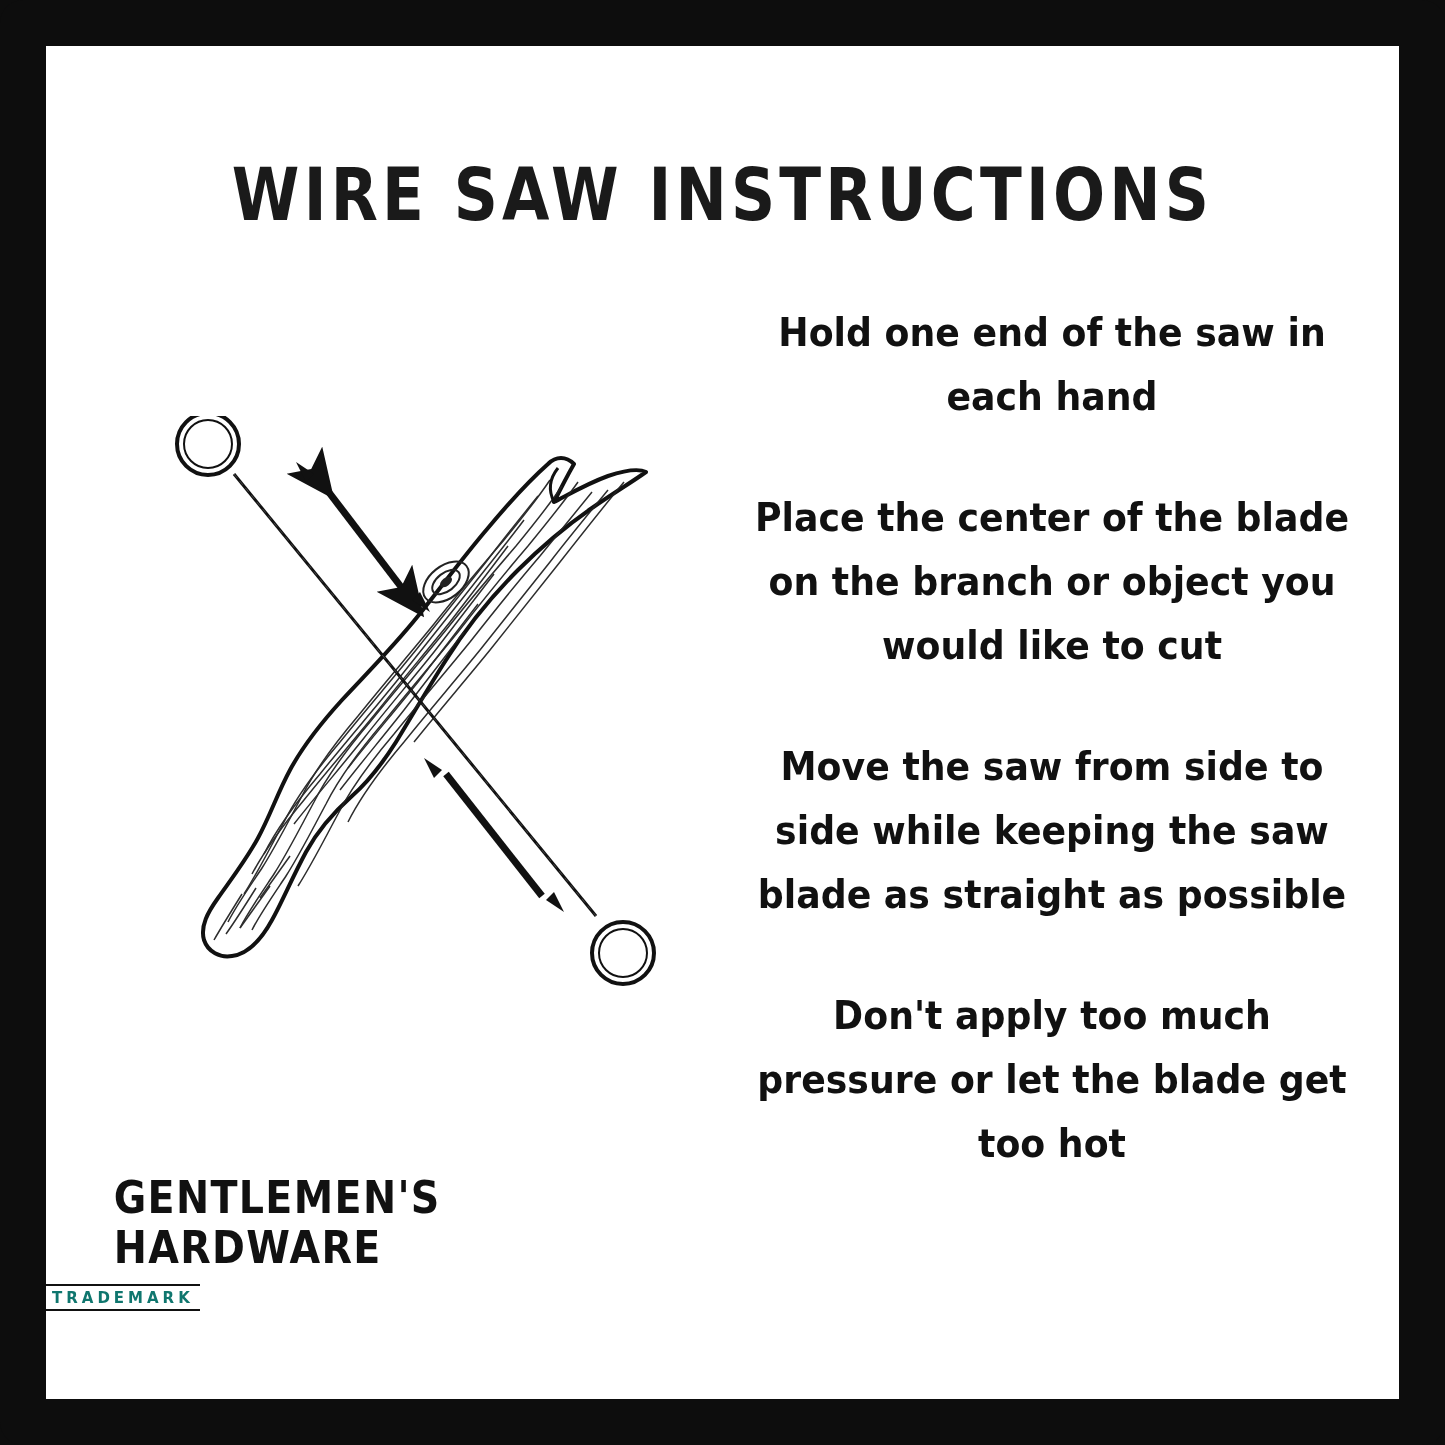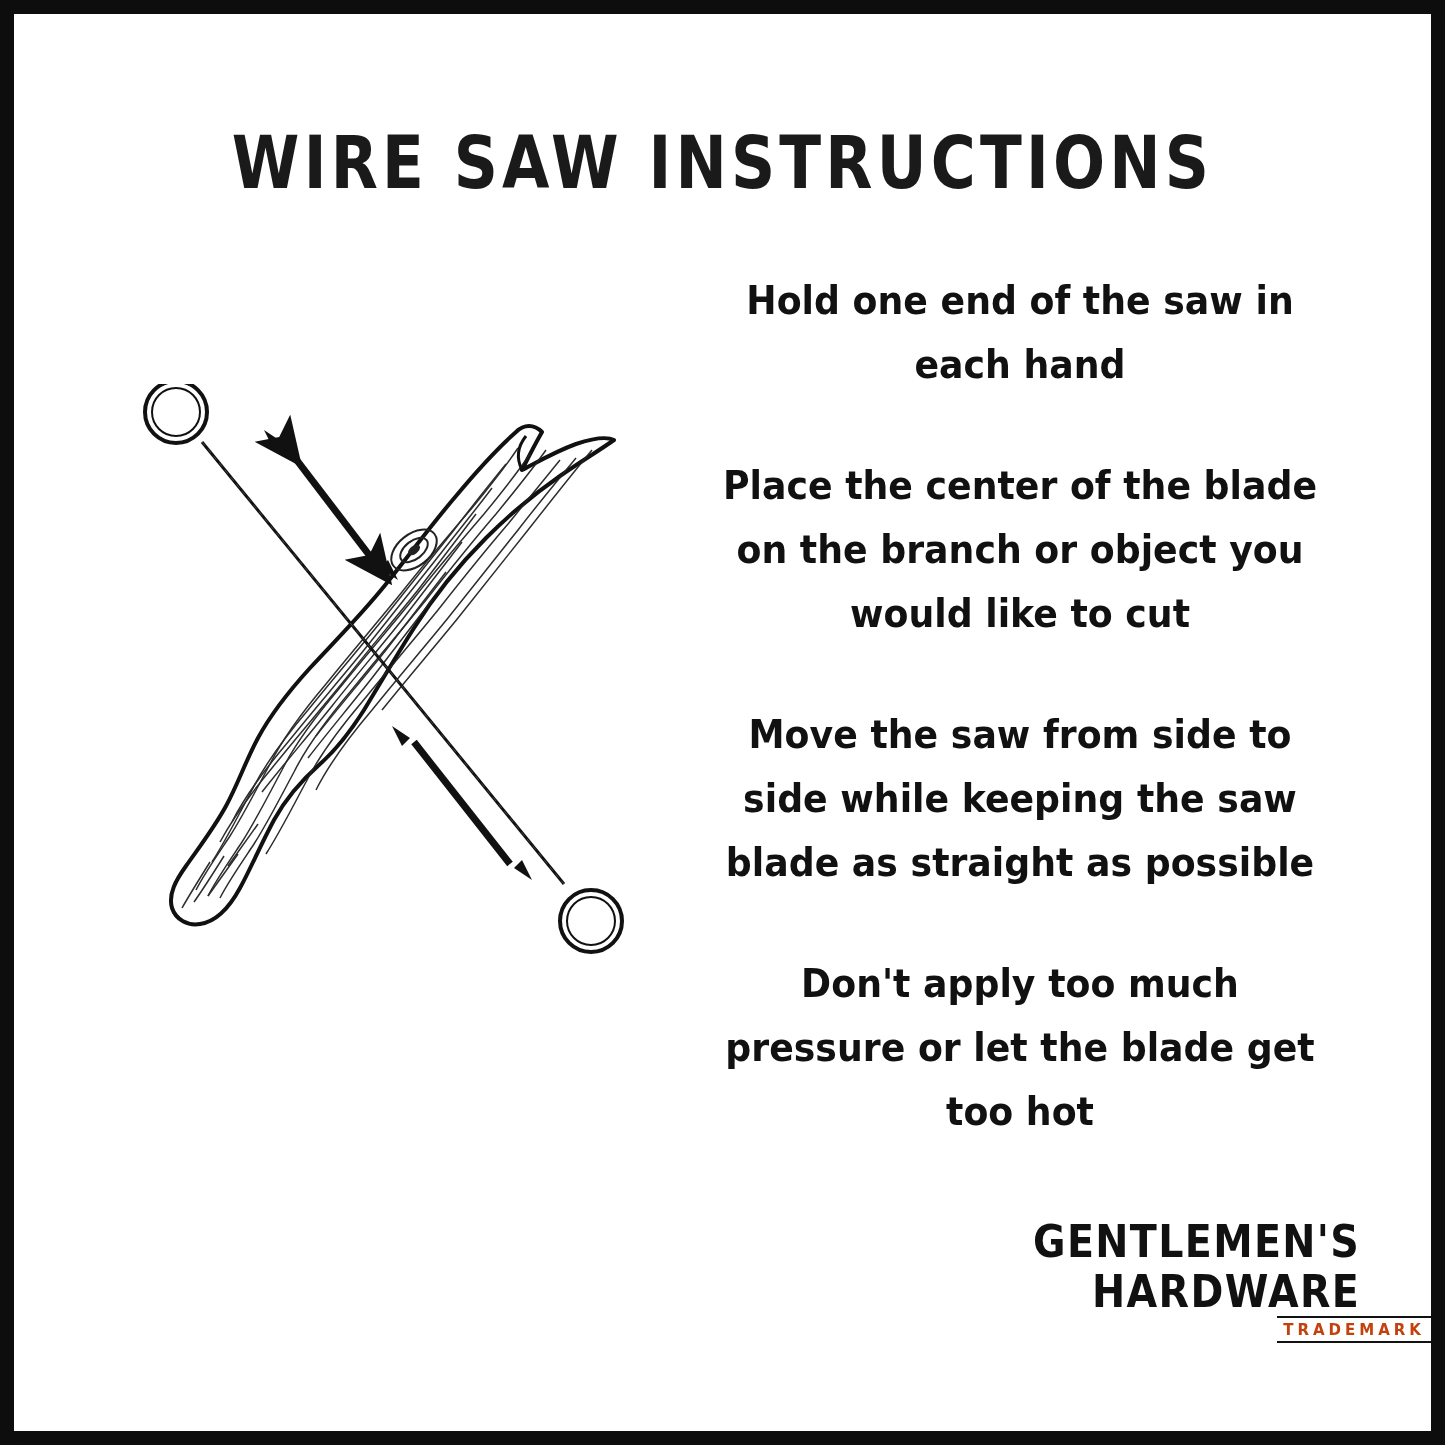--- a/index.html
+++ b/index.html
@@ -13,21 +13,21 @@
     font-family: "Liberation Sans", sans-serif;
     overflow: hidden;
   }
 
   .page {
     position: relative;
     width: 1445px;
     height: 1445px;
     background: #0d0d0d;
     box-sizing: border-box;
-    padding: 14px;
+    padding: 46px;
     border-radius: 23px;
   }
 
   .card {
     position: relative;
     width: 100%;
     height: 100%;
     background: #ffffff;
     box-sizing: border-box;
     overflow: hidden;
@@ -78,42 +78,42 @@
 
   .step:last-child {
     margin-bottom: 0;
   }
 
   .brand {
     position: absolute;
     left: 0;
     bottom: 88px;
     width: 100%;
-    text-align: right;
+    text-align: left;
   }
 
   .brand-line1, .brand-line2 {
     font-family: "DejaVu Sans", sans-serif;
     font-weight: 700;
     font-size: 44px;
     letter-spacing: 1.5px;
     color: #111111;
     line-height: 1.12;
     transform: scaleX(0.9);
     transform-origin: center;
   }
 
   .brand-tm {
-    margin-top: 0;
+    margin-top: 12px;
     display: inline-block;
     font-family: "DejaVu Sans", sans-serif;
     font-weight: 700;
     font-size: 15px;
     letter-spacing: 4px;
-    color: #c2410c;
+    color: #0f766e;
     border-top: 2px solid #111;
     border-bottom: 2px solid #111;
     padding: 3px 6px 2px 6px;
   }
 </style>
 </head>
 <body>
 
 <div class="page">
   <div class="card">

